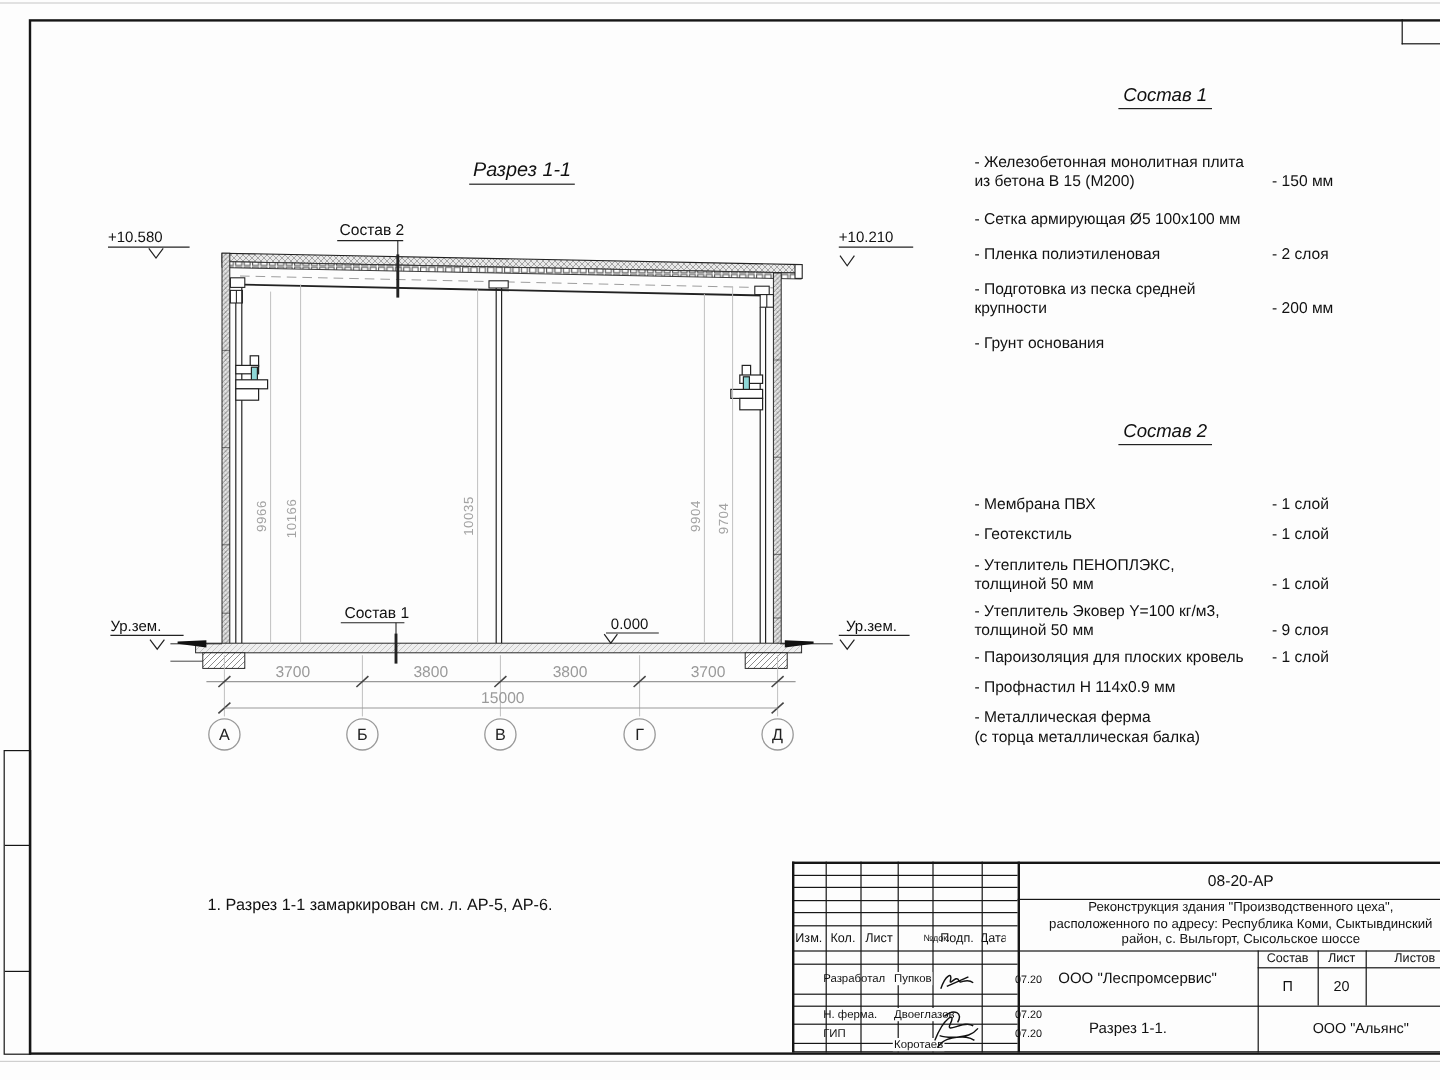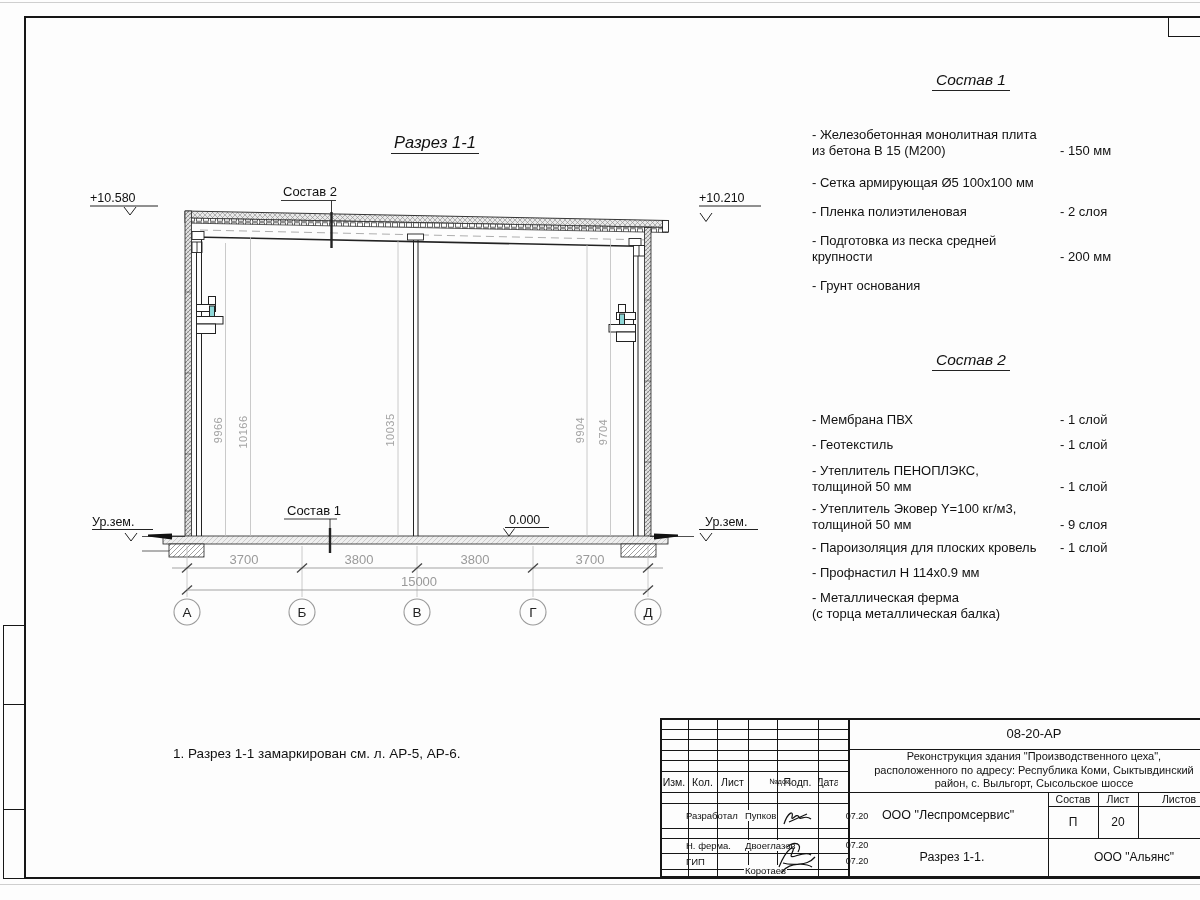--- a/index.html
+++ b/index.html
@@ -362,17 +362,17 @@
     <div class="cell" style="left:188px;top:0;width:372px;height:31px;font-size:13px;">08-20-АР</div>
     <div class="cell" style="left:188px;top:31px;width:372px;height:43px;font-size:11px;line-height:13.5px;white-space:pre-line;">Реконструкция здания "Производственного цеха",
 расположенного по адресу: Республика Коми, Сыктывдинский
 район, с. Выльгорт, Сысольское шоссе</div>
     <div class="cell" style="left:188px;top:74px;width:200px;height:45.5px;font-size:12.5px;">ООО "Леспромсервис"</div>
     <div class="cell" style="left:388px;top:74px;width:50px;height:14px;">Состав</div>
     <div class="cell" style="left:438px;top:74px;width:40px;height:14px;">Лист</div>
     <div class="cell" style="left:478px;top:74px;width:82px;height:14px;">Листов</div>
     <div class="cell" style="left:388px;top:88px;width:50px;height:31.5px;font-size:12px;">П</div>
     <div class="cell" style="left:438px;top:88px;width:40px;height:31.5px;font-size:12px;">20</div>
-    <div class="cell" style="left:192px;top:119.5px;width:200px;height:38px;font-size:12.5px;">Разрез 1-1.</div>
+    <div class="cell" style="left:180px;top:119.5px;width:200px;height:38px;font-size:12.5px;">Разрез 1-1.</div>
     <div class="cell" style="left:388px;top:119.5px;width:172px;height:38px;font-size:12px;">ООО "Альянс"</div>
   </div>
 
 </div>
 
 </body></html>

